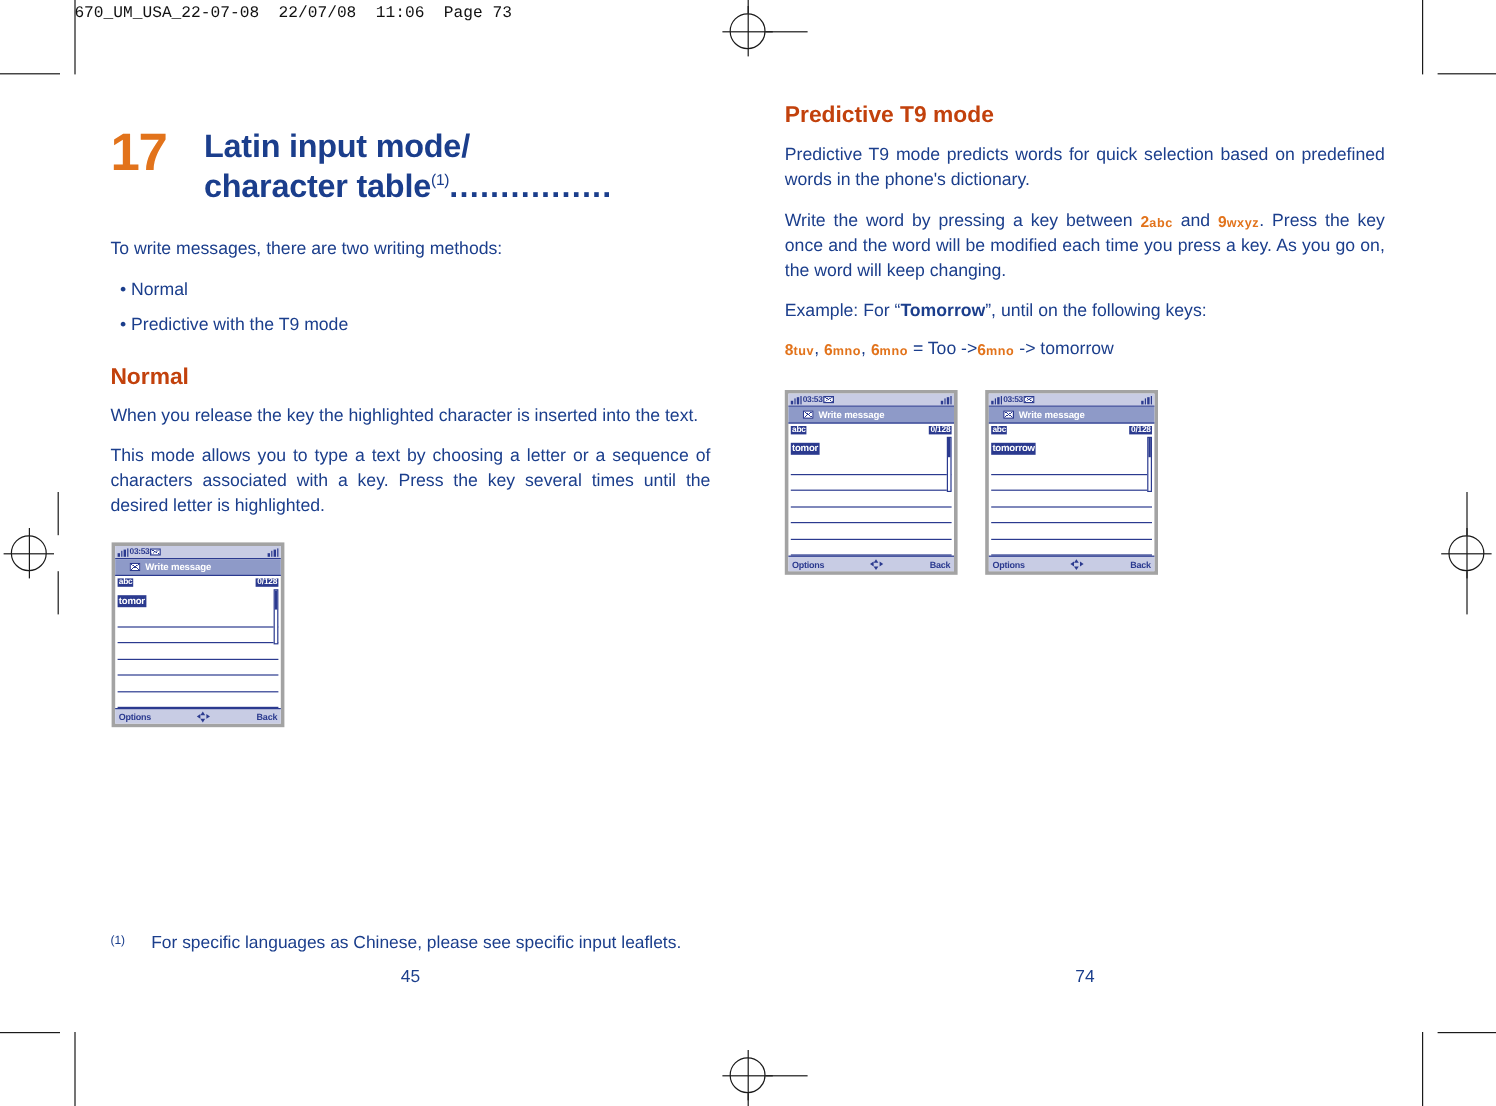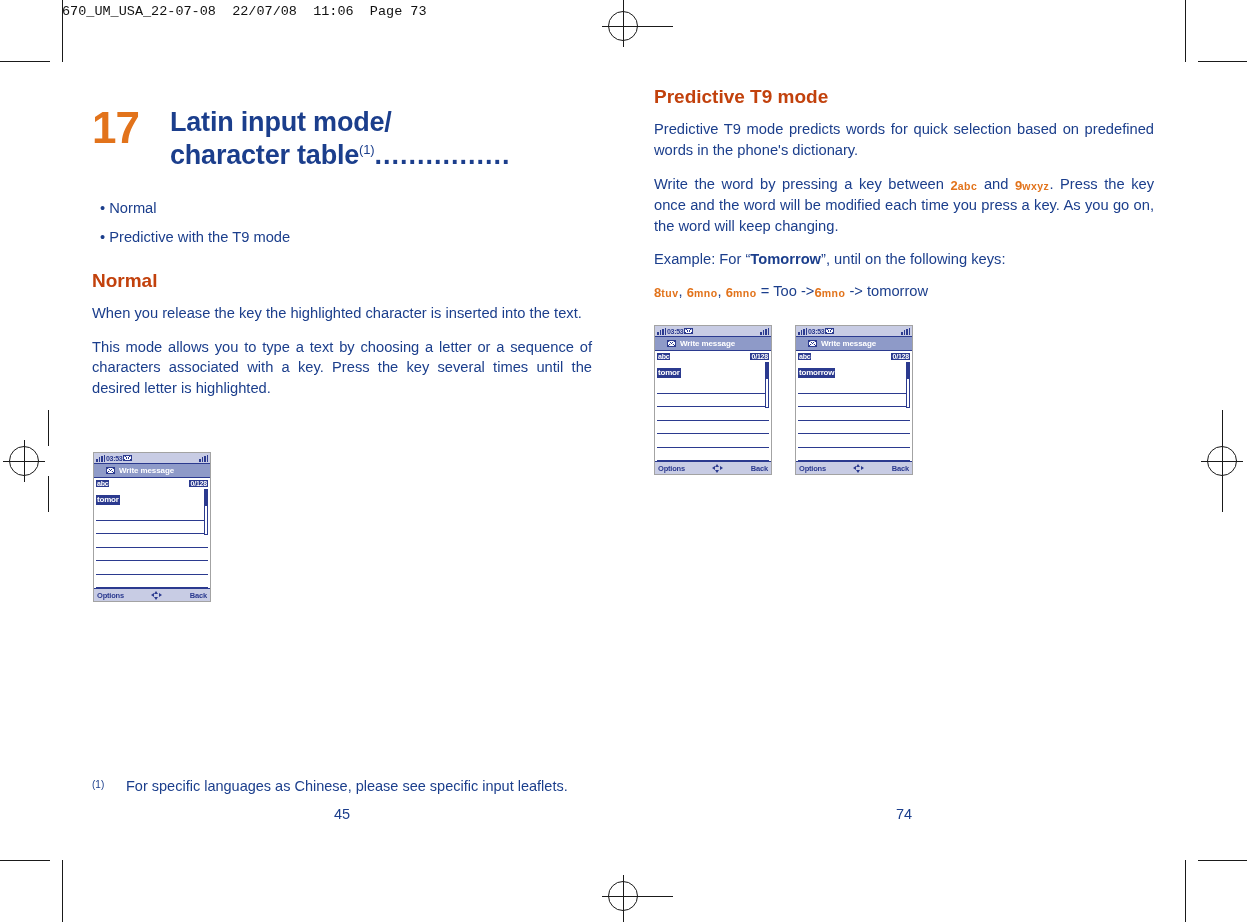--- a/index.html
+++ b/index.html
@@ -152,23 +152,23 @@
     font-weight: bold;
   }
   .key .let {
     font-size: 10.5px;
     letter-spacing: 0.5px;
   }
 
   
   .phone {
     position: relative;
-    width: 118px;
+    width: 144px;
     background: #ffffff;
-    border: 1px solid #a3a3a3;
+    border: 3px solid #a3a3a3;
     box-sizing: border-box;
     font-family: "Liberation Sans", sans-serif;
   }
   .ph-status {
     height: 11px;
     background: #c8cce4;
     border-bottom: 1px solid #2b3a8f;
     display: flex;
     align-items: center;
     justify-content: space-between;
@@ -437,20 +437,21 @@
   <div class="col-left">
 
     <div class="chapter">
       <div class="chapter-num">17</div>
       <div class="chapter-title">
         <span>Latin input mode/</span><br>
         <span>character table</span><span class="sup">(1)</span><span class="dots">................</span>
       </div>
     </div>
 
+    <p class="body nojust">To write messages, there are two writing methods:</p>
 
     <div class="bullets">
       <div>• Normal</div>
       <div>• Predictive with the T9 mode</div>
     </div>
 
     <h2 class="sec first">Normal</h2>
 
     <p class="body">When you release the key the highlighted character is inserted into the text.</p>
     <p class="body">This mode allows you to type a text by choosing a letter or a sequence of characters associated with a key. Press the key several times until the desired letter is highlighted.</p>

